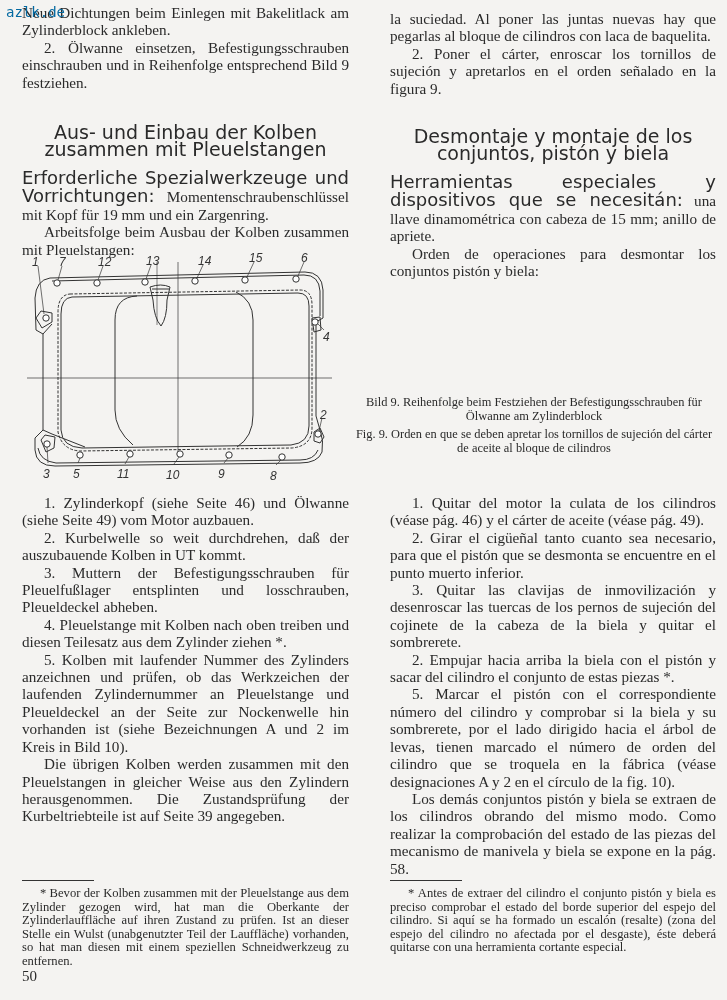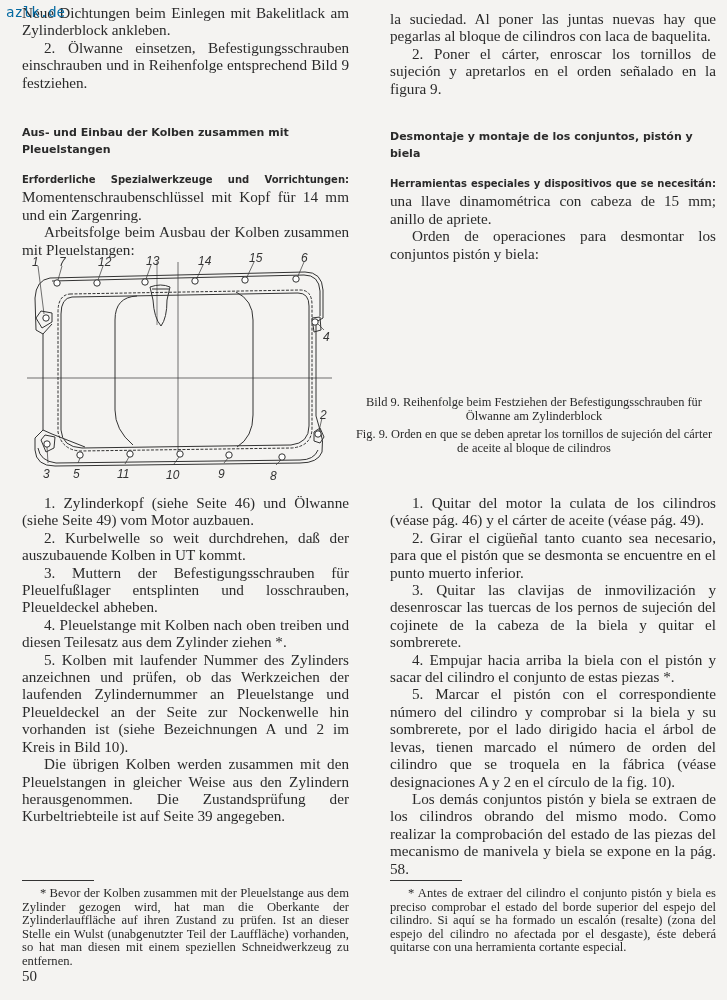--- a/index.html
+++ b/index.html
@@ -17,25 +17,25 @@
   .left { left: 22px; width: 327px; }
   .right { left: 390px; width: 326px; }
   p { margin: 0; }
   .body-text {
     font-family: "Liberation Serif", "DejaVu Serif", serif;
     font-size: 15.2px; line-height: 17.4px; text-align: justify;
   }
   .ind { text-indent: 22px; }
   .heading {
     font-family: "DejaVu Sans", "Liberation Sans", sans-serif;
-    font-weight: bold; font-size: 11px; line-height: 17px; text-align: left;
+    font-weight: normal; font-size: 19px; line-height: 17px; text-align: center;
   }
   .sub-bold {
     font-family: "DejaVu Sans", "Liberation Sans", sans-serif;
-    font-weight: bold; font-size: 10px;
+    font-weight: normal; font-size: 18px;
   }
   .footnote {
     font-family: "Liberation Serif", "DejaVu Serif", serif;
     font-size: 12.6px; line-height: 13.6px; text-align: justify;
   }
   .fn-rule { width: 72px; border-top: 1px solid #333; margin-bottom: 6px; }
   .caption {
     font-family: "Liberation Serif", "DejaVu Serif", serif;
     font-size: 12.4px; line-height: 13.6px; text-align: center;
   }
@@ -52,21 +52,21 @@
 
 <div class="watermark">azlk.de</div>
 
 <div class="col left" style="top:4px;">
   <p class="body-text">Neue Dichtungen beim Einlegen mit Bakelitlack am Zylinderblock ankleben.</p>
   <p class="body-text ind">2. Ölwanne einsetzen, Befestigungsschrauben einschrauben und in Reihenfolge entsprechend Bild 9 festziehen.</p>
 </div>
 
 <div class="col left" style="top:124px;">
   <p class="heading">Aus- und Einbau der Kolben zusammen mit Pleuelstangen</p>
-  <p class="body-text" style="margin-top:11px;"><span class="sub-bold">Erforderliche Spezialwerkzeuge und Vorrichtungen:</span><span> Momentenschraubenschlüssel mit Kopf für 14 mm und ein Zargenring.</span></p>
+  <p class="body-text" style="margin-top:11px;"><span class="sub-bold">Erforderliche Spezialwerkzeuge und Vorrichtungen:</span><span> Momentenschraubenschlüssel mit Kopf für 19 mm und ein Zargenring.</span></p>
   <p class="body-text ind">Arbeitsfolge beim Ausbau der Kolben zusammen mit Pleuelstangen:</p>
 </div>
 
 <div class="col right" style="top:10px;">
   <p class="body-text">la suciedad. Al poner las juntas nuevas hay que pegarlas al bloque de cilindros con laca de baquelita.</p>
   <p class="body-text ind">2. Poner el cárter, enroscar los tornillos de sujeción y apretarlos en el orden señalado en la figura 9.</p>
 </div>
 
 <div class="col right" style="top:128px;">
   <p class="heading">Desmontaje y montaje de los conjuntos, pistón y biela</p>
@@ -172,21 +172,21 @@
 
 <div class="col left" style="top:880px;">
   <div class="fn-rule"></div>
   <p class="footnote" style="text-indent:18px;">* Bevor der Kolben zusammen mit der Pleuelstange aus dem Zylinder gezogen wird, hat man die Oberkante der Zylinderlauffläche auf ihren Zustand zu prüfen. Ist an dieser Stelle ein Wulst (unabgenutzter Teil der Lauffläche) vorhanden, so hat man diesen mit einem speziellen Schneidwerkzeug zu entfernen.</p>
 </div>
 
 <div class="col right" style="top:494px;">
   <p class="body-text ind">1. Quitar del motor la culata de los cilindros (véase pág. 46) y el cárter de aceite (véase pág. 49).</p>
   <p class="body-text ind">2. Girar el cigüeñal tanto cuanto sea necesario, para que el pistón que se desmonta se encuentre en el punto muerto inferior.</p>
   <p class="body-text ind">3. Quitar las clavijas de inmovilización y desenroscar las tuercas de los pernos de sujeción del cojinete de la cabeza de la biela y quitar el sombrerete.</p>
-  <p class="body-text ind">4. Empujar hacia arriba la biela con el pistón y sacar del cilindro el conjunto de estas piezas *.</p>
+  <p class="body-text ind">2. Empujar hacia arriba la biela con el pistón y sacar del cilindro el conjunto de estas piezas *.</p>
   <p class="body-text ind">5. Marcar el pistón con el correspondiente número del cilindro y comprobar si la biela y su sombrerete, por el lado dirigido hacia el árbol de levas, tienen marcado el número de orden del cilindro que se troquela en la fábrica (véase designaciones A y 2 en el círculo de la fig. 10).</p>
   <p class="body-text ind">Los demás conjuntos pistón y biela se extraen de los cilindros obrando del mismo modo. Como realizar la comprobación del estado de las piezas del mecanismo de manivela y biela se expone en la pág. 58.</p>
 </div>
 
 <div class="col right" style="top:880px;">
   <div class="fn-rule"></div>
   <p class="footnote" style="text-indent:18px;">* Antes de extraer del cilindro el conjunto pistón y biela es preciso comprobar el estado del borde superior del espejo del cilindro. Si aquí se ha formado un escalón (resalte) (zona del espejo del cilindro no afectada por el desgaste), éste deberá quitarse con una herramienta cortante especial.</p>
 </div>
 
 <div class="page-no">50</div>

